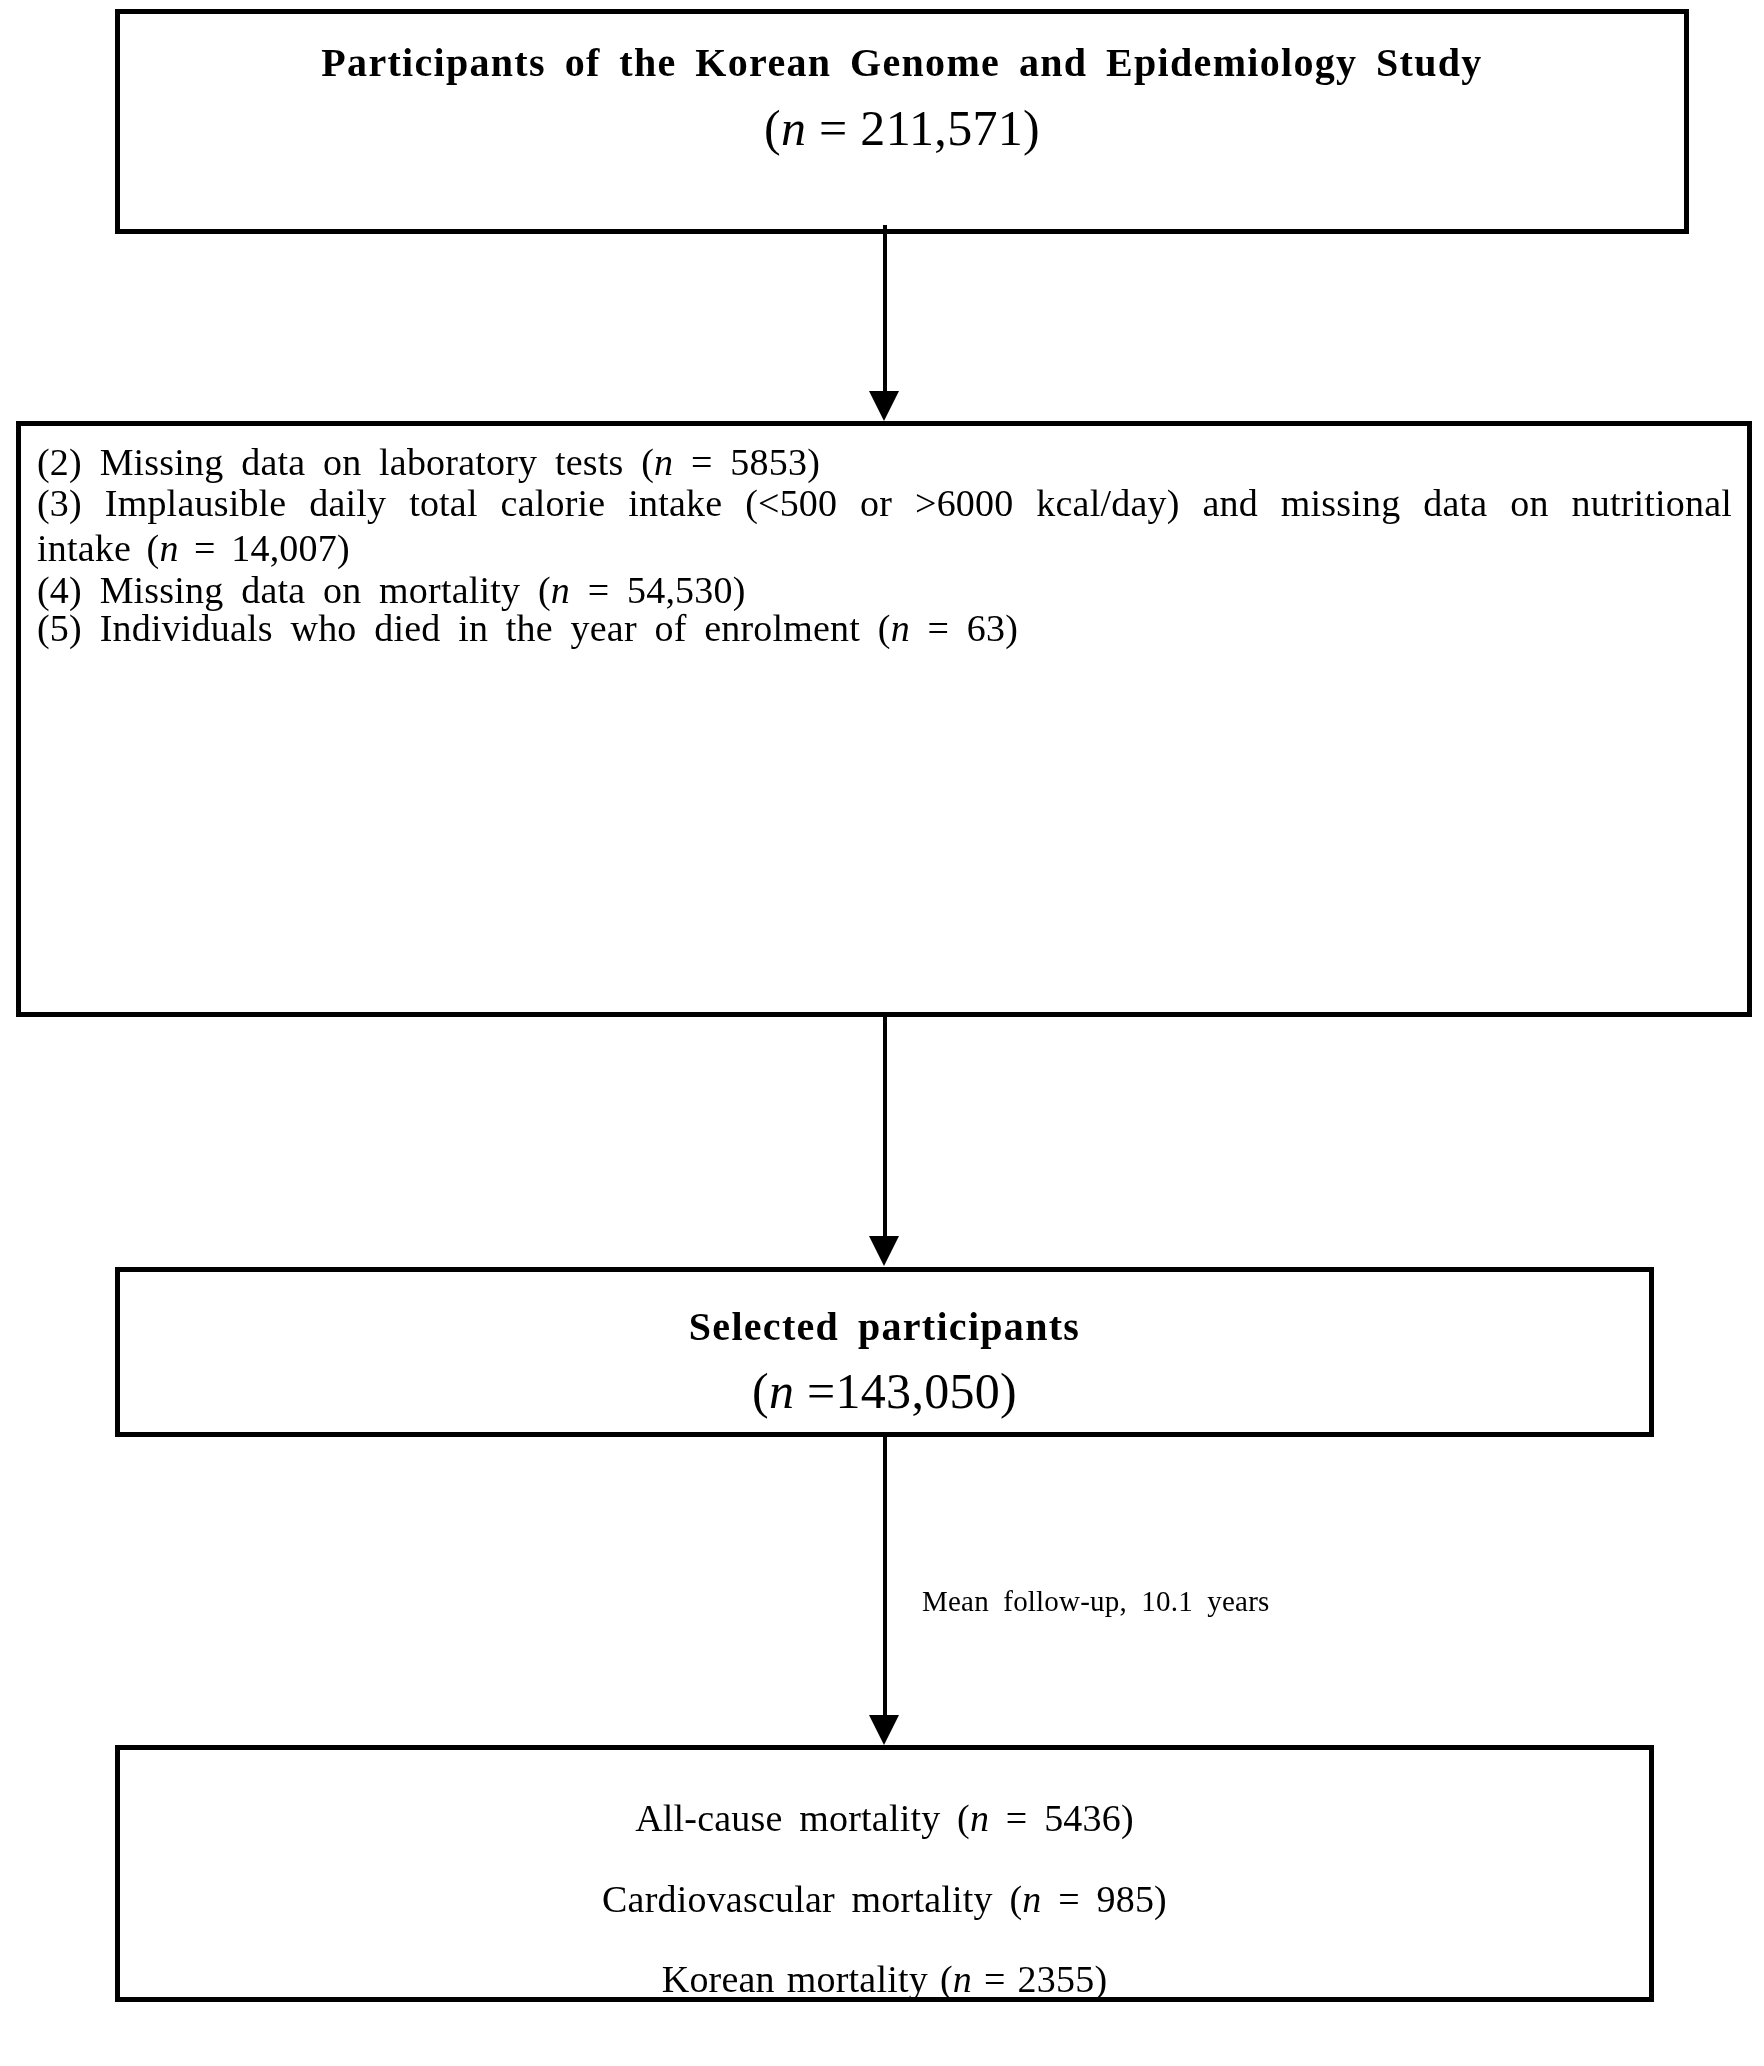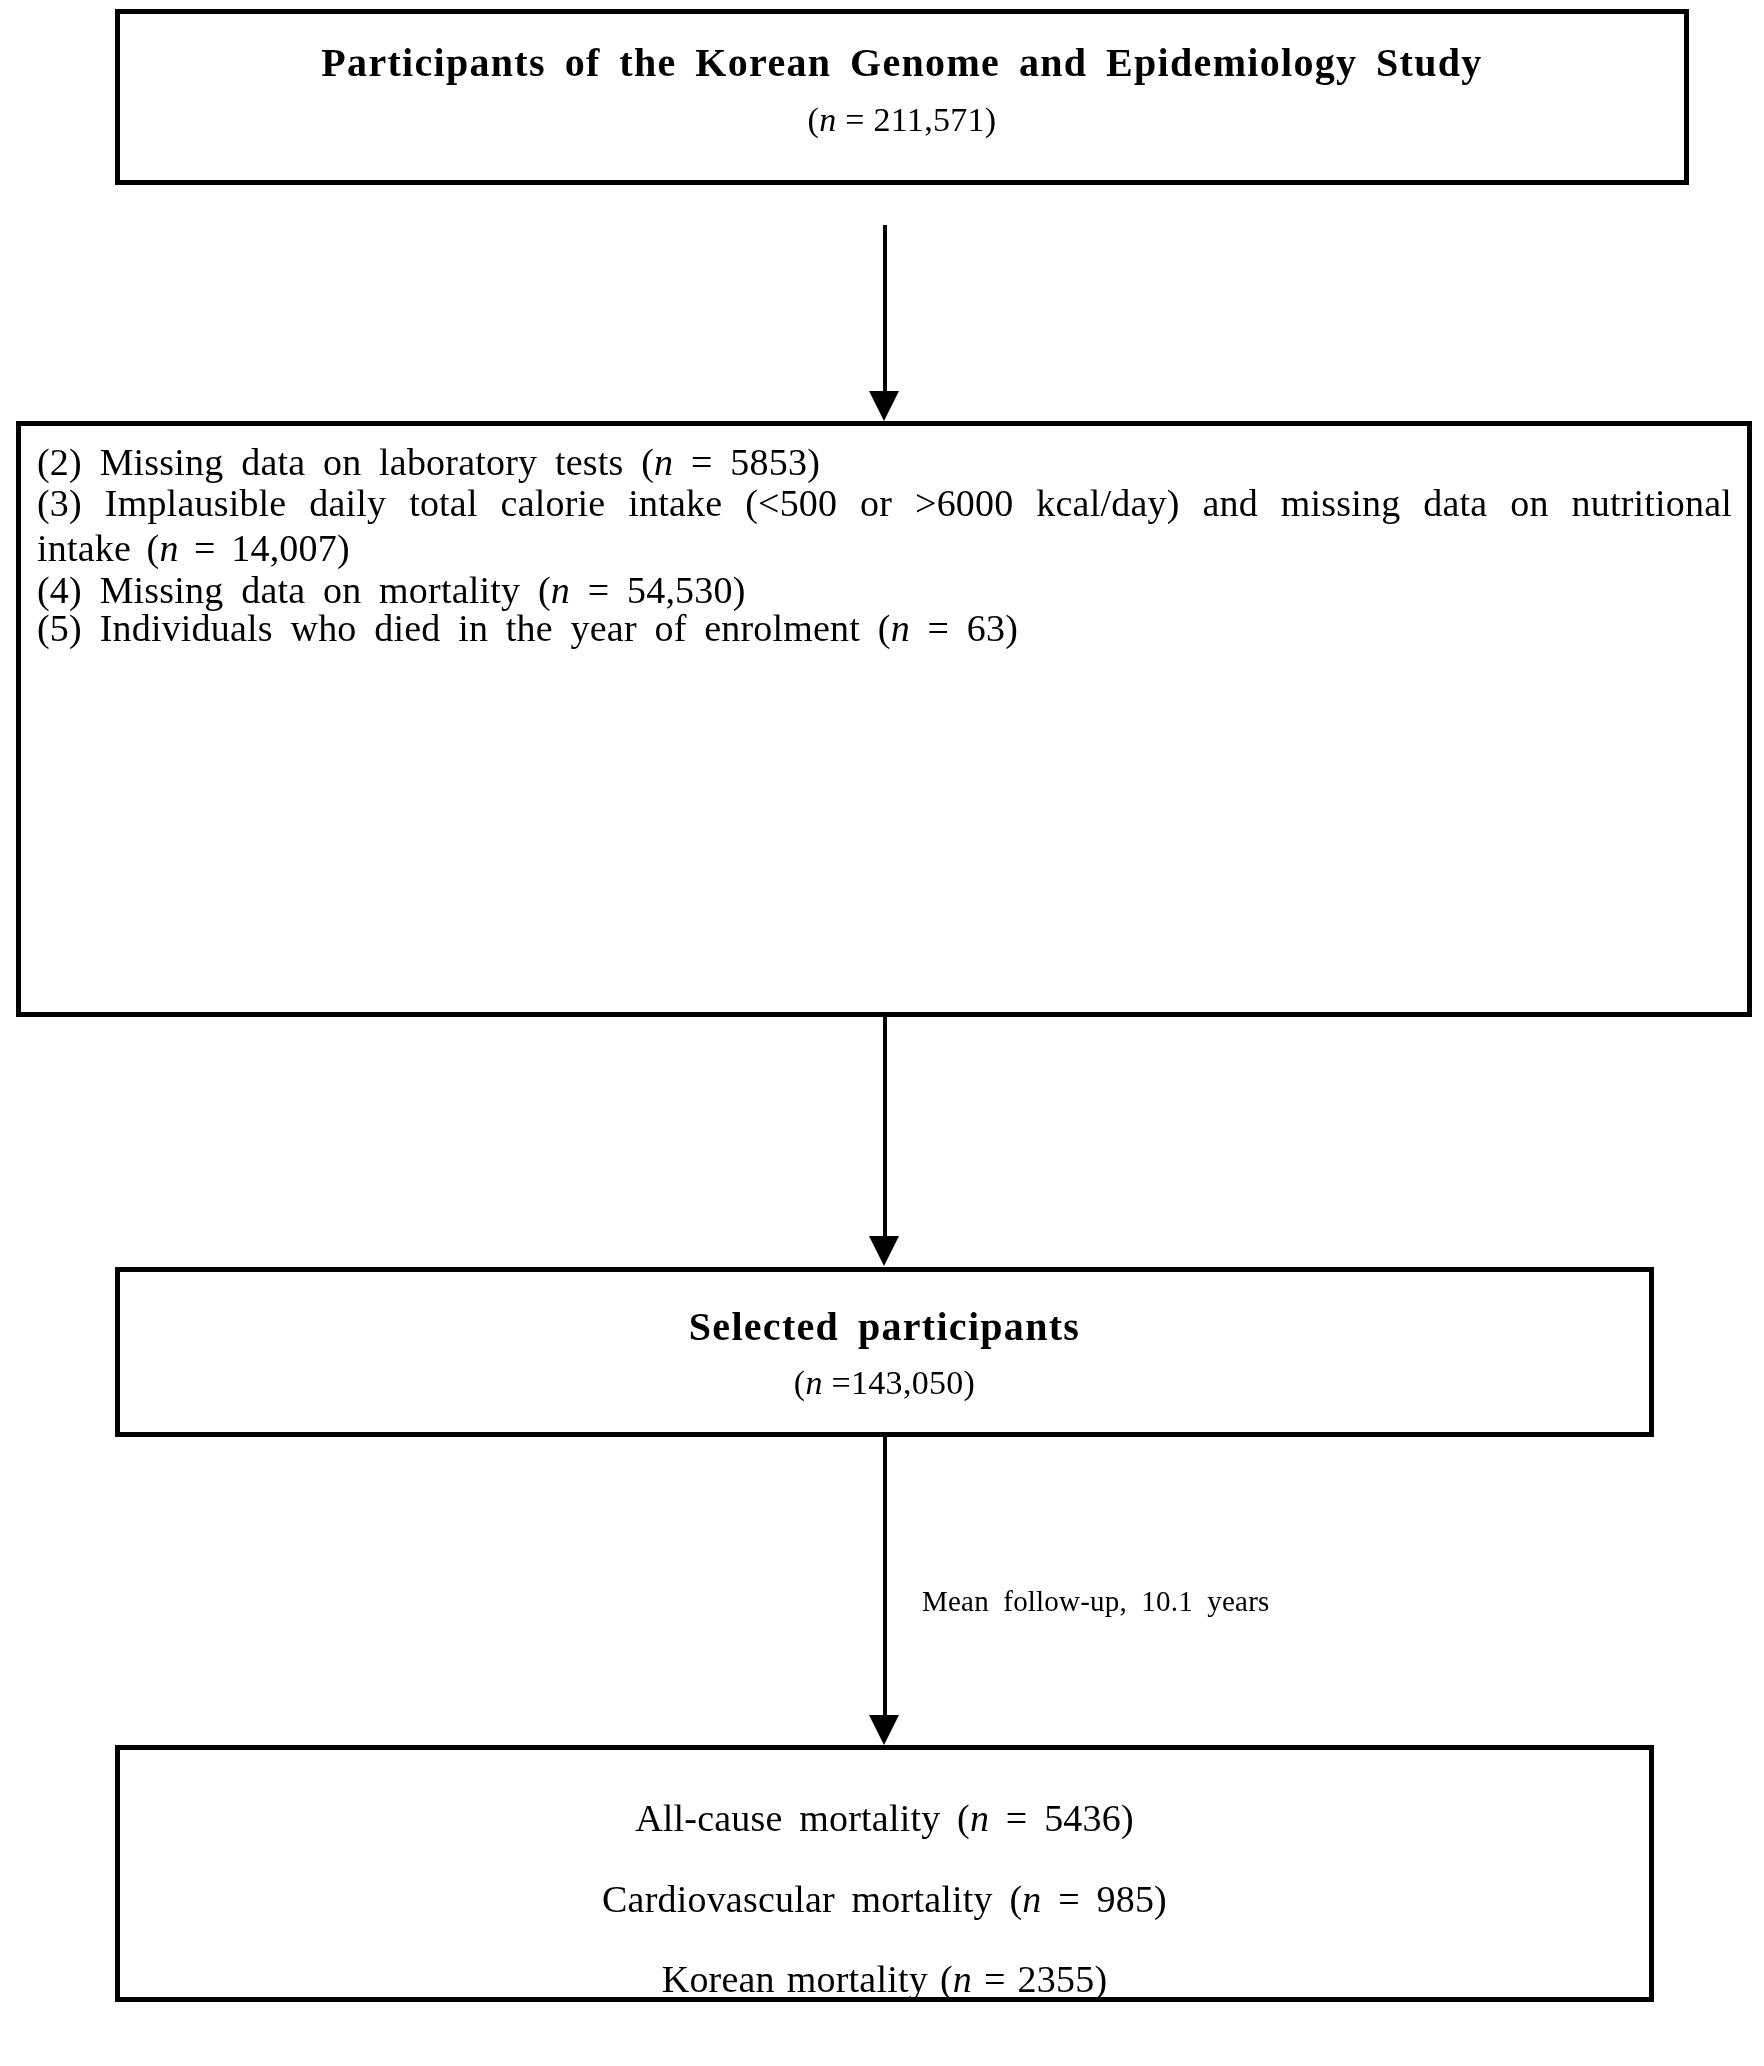--- a/index.html
+++ b/index.html
@@ -26,21 +26,21 @@
     position: absolute;
     box-sizing: border-box;
     border: 5.2px solid #000000;
     background: #ffffff;
   }
 
   #box-cohort {
     left: 115px;
     top: 8.6px;
     width: 1574px;
-    height: 176px;
+    height: 225px;
   }
 
   #box-exclusion {
     left: 16px;
     top: 421px;
     width: 1736px;
     height: 596px;
   }
 
   #box-selected {
@@ -71,21 +71,21 @@
     font-weight: bold;
     font-size: 40px;
     line-height: 1.0;
     letter-spacing: 1.3px;
     word-spacing: 7.5px;
     white-space: nowrap;
   }
 
   .count-line {
     font-weight: normal;
-    font-size: 34px;
+    font-size: 50px;
     line-height: 1.0;
     letter-spacing: 0.3px;
     white-space: nowrap;
   }
 
   .n-italic {
     font-style: italic;
   }
 
   

